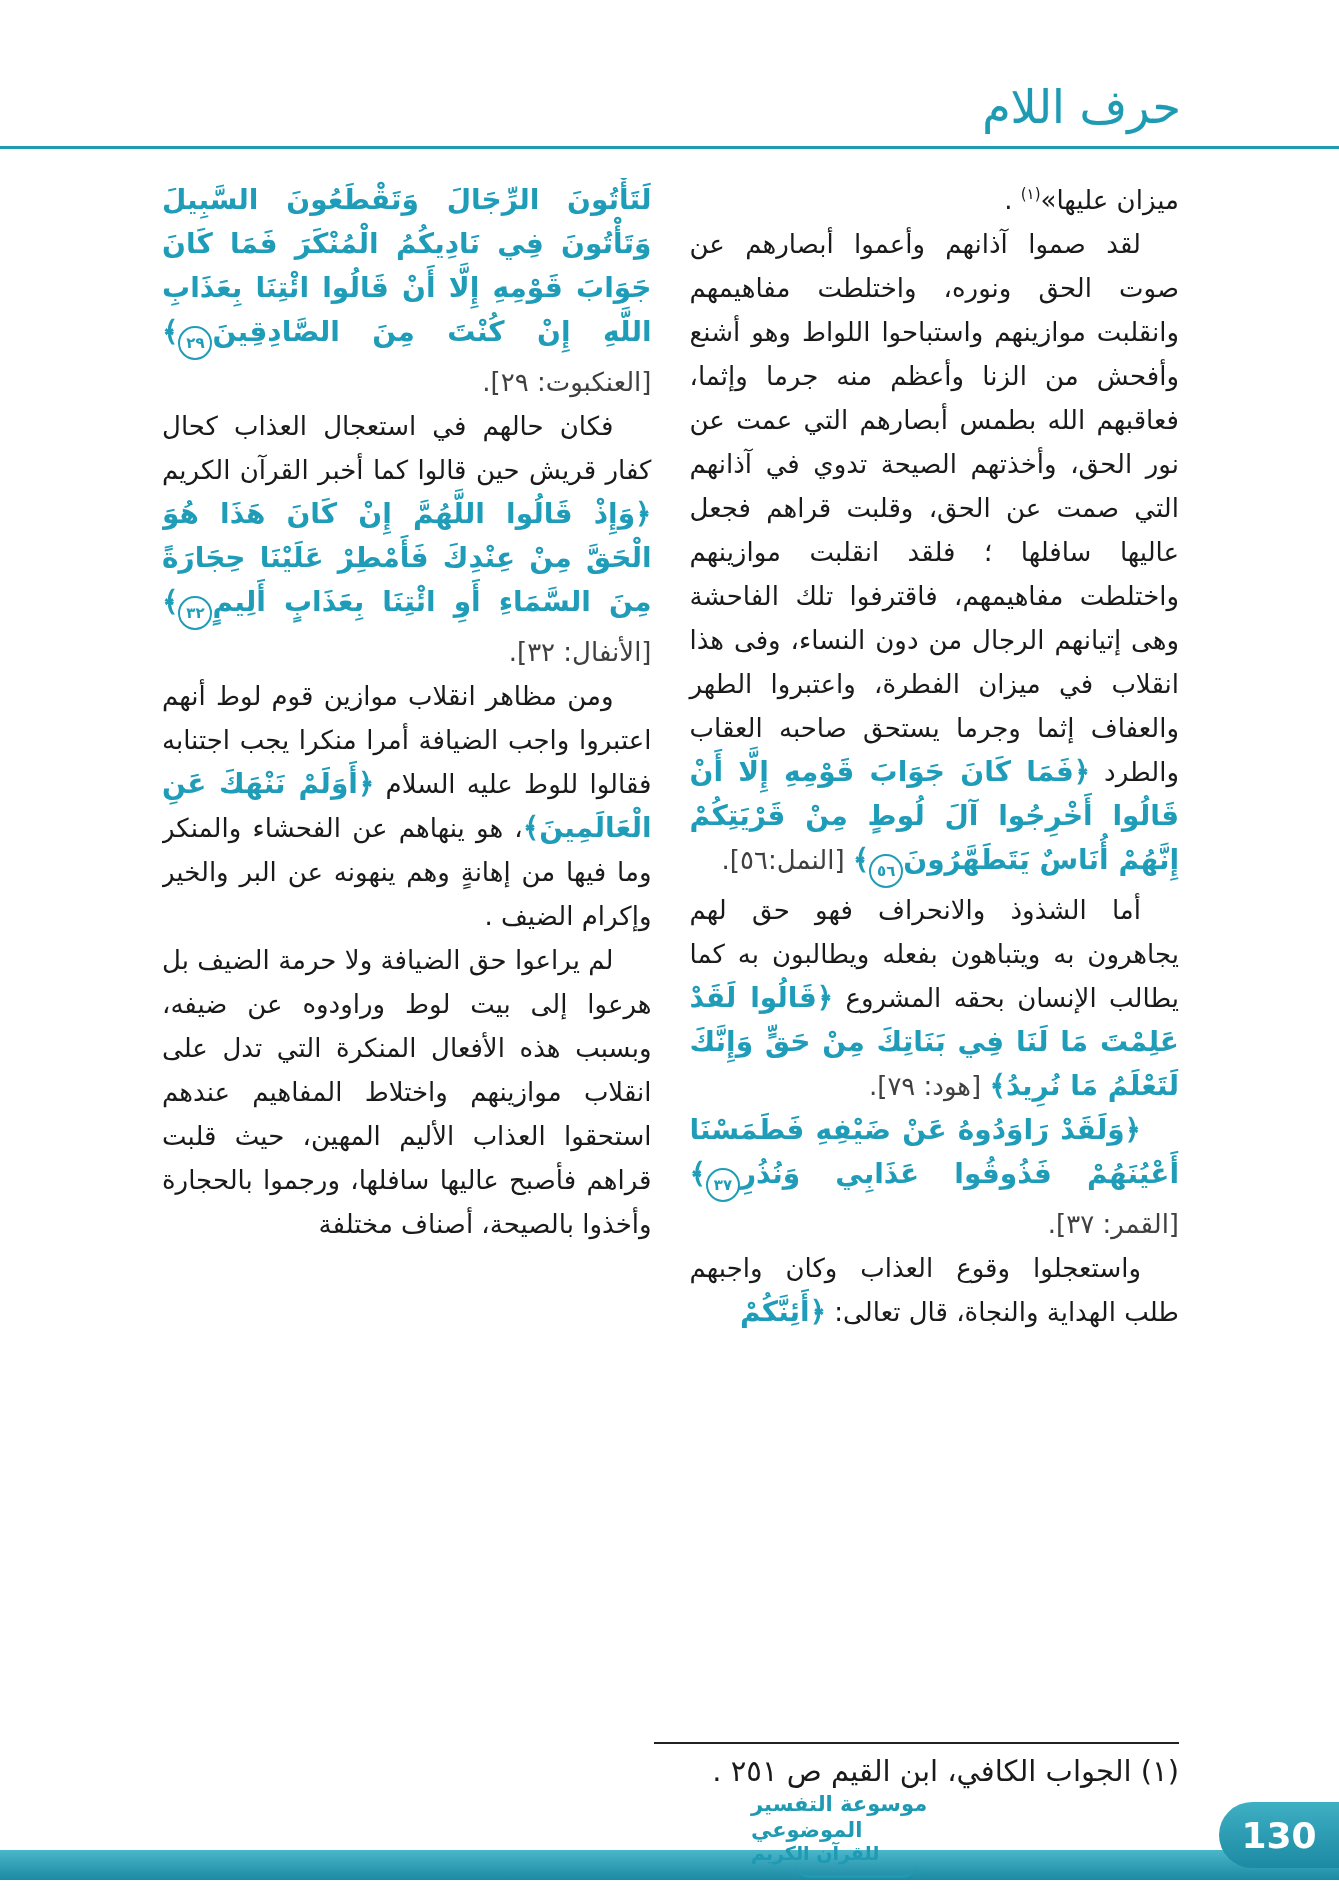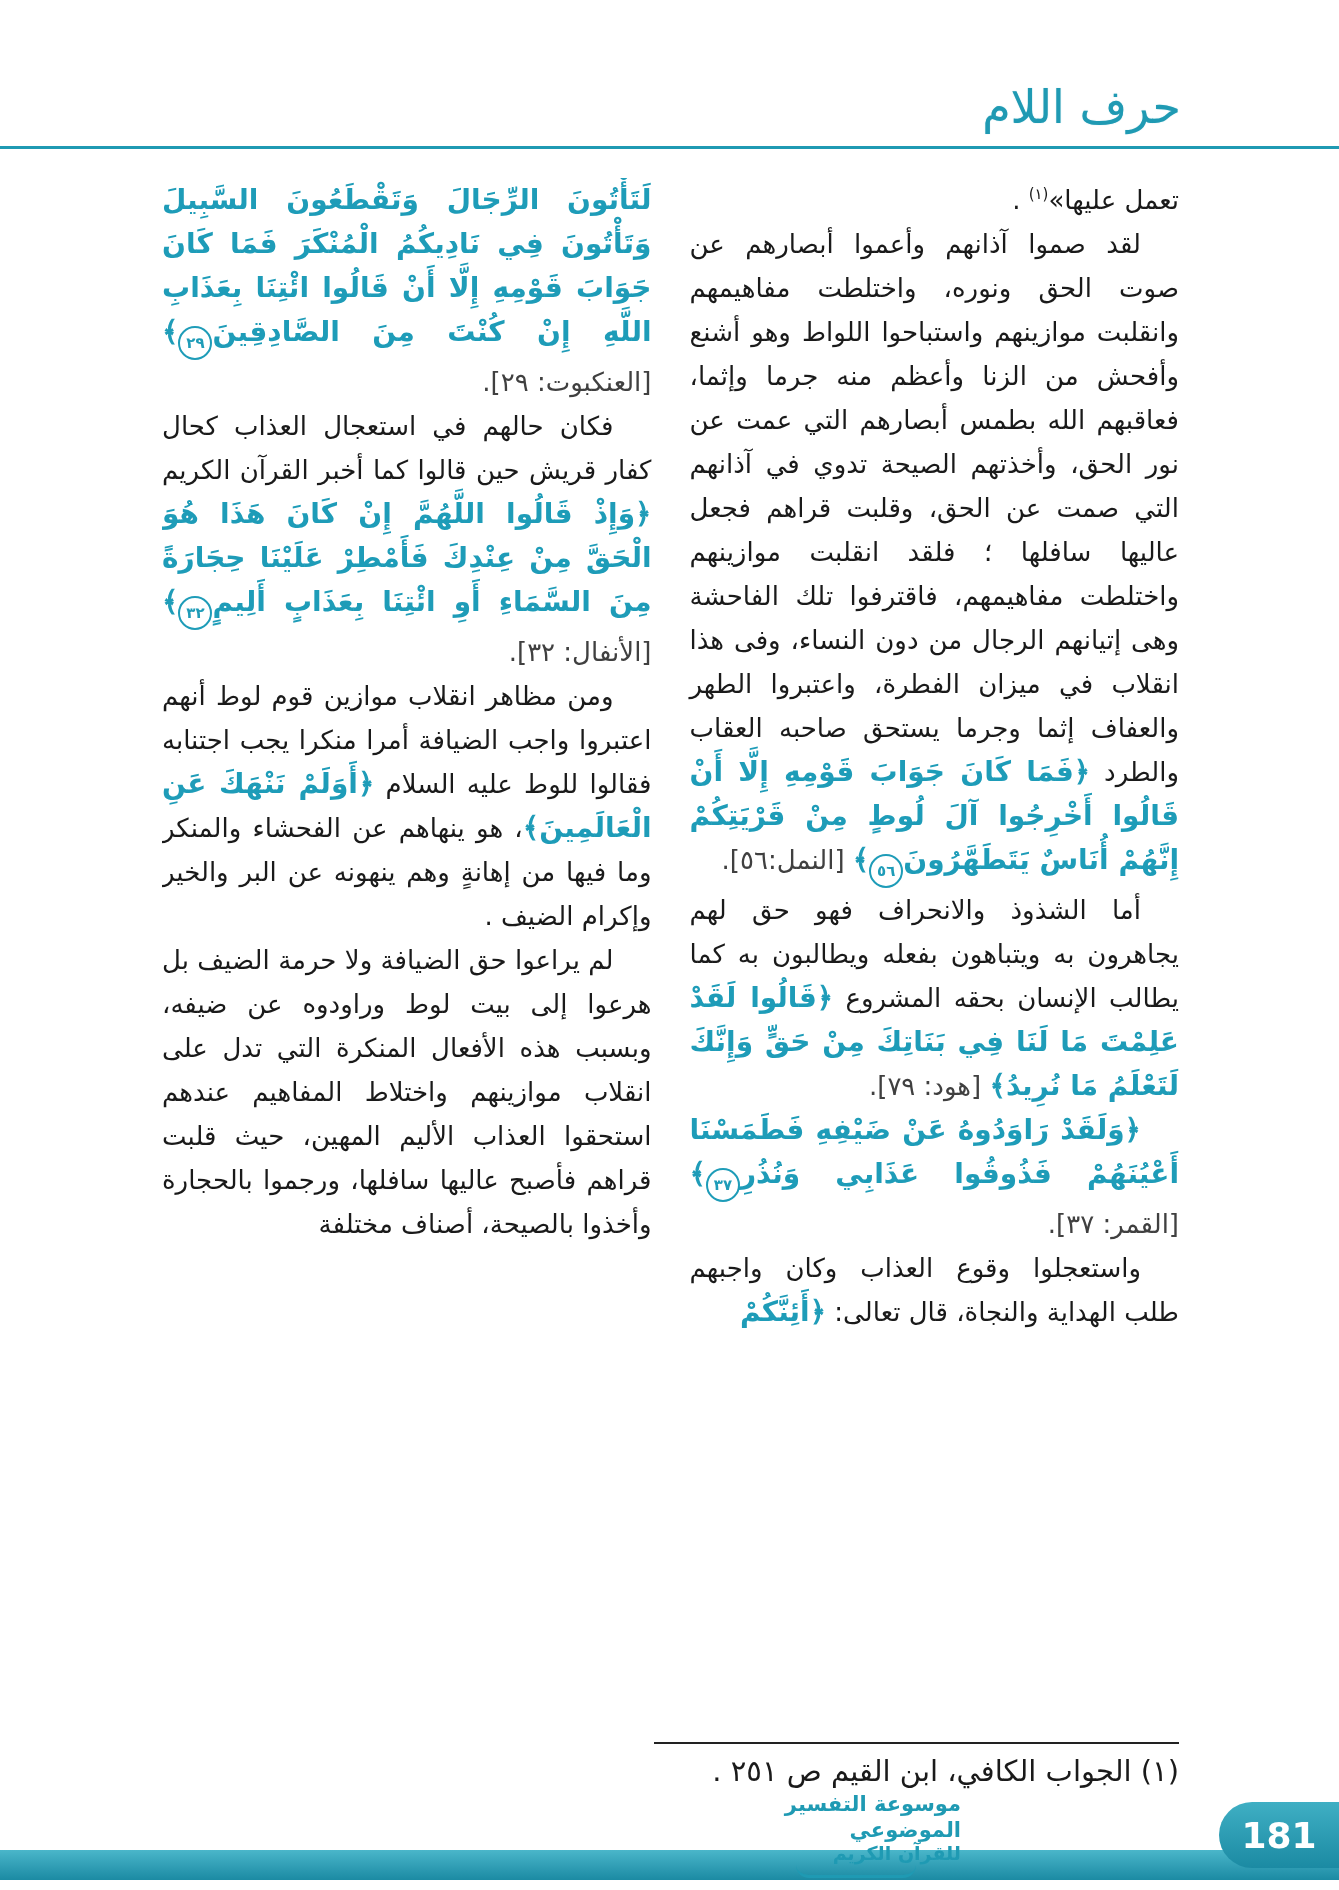--- a/index.html
+++ b/index.html
@@ -122,21 +122,21 @@
     color: #ffffff;
     font-size: 36px;
     font-weight: bold;
     z-index: 3;
   }
   .emblem {
     position: absolute;
     right: 378px;
     bottom: 12px;
     width: 210px;
-    text-align: right;
+    text-align: left;
     color: #1f9ab3;
     z-index: 3;
   }
   .emblem .emblem-line1 {
     font-size: 21px;
     font-weight: bold;
     line-height: 26px;
   }
   .emblem .emblem-line2 {
     font-size: 19px;
@@ -155,21 +155,21 @@
 <body>
 
 <div class="page">
 
   <div class="chapter-title">حرف اللام</div>
 
   <div class="header-rule"></div>
 
   <main class="content">
     <section class="col">
-        <p class="para no-indent"><span class="seg-normal">تعمل عليها»</span><sup class="seg-sup">(١)</sup><span class="seg-normal"> .</span></p>
+        <p class="para no-indent"><span class="seg-normal">ميزان عليها»</span><sup class="seg-sup">(١)</sup><span class="seg-normal"> .</span></p>
         <p class="para"><span class="seg-normal">لقد صموا آذانهم وأعموا أبصارهم عن صوت الحق ونوره، واختلطت مفاهيمهم وانقلبت موازينهم واستباحوا اللواط وهو أشنع وأفحش من الزنا وأعظم منه جرما وإثما، فعاقبهم الله بطمس أبصارهم التي عمت عن نور الحق، وأخذتهم الصيحة تدوي في آذانهم التي صمت عن الحق، وقلبت قراهم فجعل عاليها سافلها ؛ فلقد انقلبت موازينهم واختلطت مفاهيمهم، فاقترفوا تلك الفاحشة وهى إتيانهم الرجال من دون النساء، وفى هذا انقلاب في ميزان الفطرة، واعتبروا الطهر والعفاف إثما وجرما يستحق صاحبه العقاب والطرد </span><span class="seg-verse">﴿فَمَا كَانَ جَوَابَ قَوْمِهِ إِلَّا أَنْ قَالُوا أَخْرِجُوا آلَ لُوطٍ مِنْ قَرْيَتِكُمْ إِنَّهُمْ أُنَاسٌ يَتَطَهَّرُونَ</span><span class="seg-num">٥٦</span><span class="seg-verse">﴾</span><span class="seg-ref"> [النمل:٥٦].</span></p>
         <p class="para"><span class="seg-normal">أما الشذوذ والانحراف فهو حق لهم يجاهرون به ويتباهون بفعله ويطالبون به كما يطالب الإنسان بحقه المشروع </span><span class="seg-verse">﴿قَالُوا لَقَدْ عَلِمْتَ مَا لَنَا فِي بَنَاتِكَ مِنْ حَقٍّ وَإِنَّكَ لَتَعْلَمُ مَا نُرِيدُ﴾</span><span class="seg-ref"> [هود: ٧٩].</span></p>
         <p class="para"><span class="seg-verse">﴿وَلَقَدْ رَاوَدُوهُ عَنْ ضَيْفِهِ فَطَمَسْنَا أَعْيُنَهُمْ فَذُوقُوا عَذَابِي وَنُذُرِ</span><span class="seg-num">٣٧</span><span class="seg-verse">﴾</span><span class="seg-ref"> [القمر: ٣٧].</span></p>
         <p class="para"><span class="seg-normal">واستعجلوا وقوع العذاب وكان واجبهم طلب الهداية والنجاة، قال تعالى: </span><span class="seg-verse">﴿أَئِنَّكُمْ</span></p>
       </section>
     <section class="col">
         <p class="para no-indent"><span class="seg-verse">لَتَأْتُونَ الرِّجَالَ وَتَقْطَعُونَ السَّبِيلَ وَتَأْتُونَ فِي نَادِيكُمُ الْمُنْكَرَ فَمَا كَانَ جَوَابَ قَوْمِهِ إِلَّا أَنْ قَالُوا ائْتِنَا بِعَذَابِ اللَّهِ إِنْ كُنْتَ مِنَ الصَّادِقِينَ</span><span class="seg-num">٢٩</span><span class="seg-verse">﴾</span><span class="seg-ref"> [العنكبوت: ٢٩].</span></p>
         <p class="para"><span class="seg-normal">فكان حالهم في استعجال العذاب كحال كفار قريش حين قالوا كما أخبر القرآن الكريم </span><span class="seg-verse">﴿وَإِذْ قَالُوا اللَّهُمَّ إِنْ كَانَ هَذَا هُوَ الْحَقَّ مِنْ عِنْدِكَ فَأَمْطِرْ عَلَيْنَا حِجَارَةً مِنَ السَّمَاءِ أَوِ ائْتِنَا بِعَذَابٍ أَلِيمٍ</span><span class="seg-num">٣٢</span><span class="seg-verse">﴾</span><span class="seg-ref"> [الأنفال: ٣٢].</span></p>
         <p class="para"><span class="seg-normal">ومن مظاهر انقلاب موازين قوم لوط أنهم اعتبروا واجب الضيافة أمرا منكرا يجب اجتنابه فقالوا للوط عليه السلام </span><span class="seg-verse">﴿أَوَلَمْ نَنْهَكَ عَنِ الْعَالَمِينَ﴾</span><span class="seg-normal">، هو ينهاهم عن الفحشاء والمنكر وما فيها من إهانةٍ وهم ينهونه عن البر والخير وإكرام الضيف .</span></p>
         <p class="para"><span class="seg-normal">لم يراعوا حق الضيافة ولا حرمة الضيف بل هرعوا إلى بيت لوط وراودوه عن ضيفه، وبسبب هذه الأفعال المنكرة التي تدل على انقلاب موازينهم واختلاط المفاهيم عندهم استحقوا العذاب الأليم المهين، حيث قلبت قراهم فأصبح عاليها سافلها، ورجموا بالحجارة وأخذوا بالصيحة، أصناف مختلفة</span></p>
@@ -182,15 +182,15 @@
   </div>
 
   <div class="emblem">
     <div class="emblem-line1">موسوعة التفسير الموضوعي</div>
     <div class="emblem-line2">للقرآن الكريم</div>
     <div class="emblem-flourish"></div>
   </div>
 
   <div class="bottom-bar"></div>
 
-  <div class="page-number">181</div>
+  <div class="page-number">130</div>
 
 </div>
 
 </body></html>

